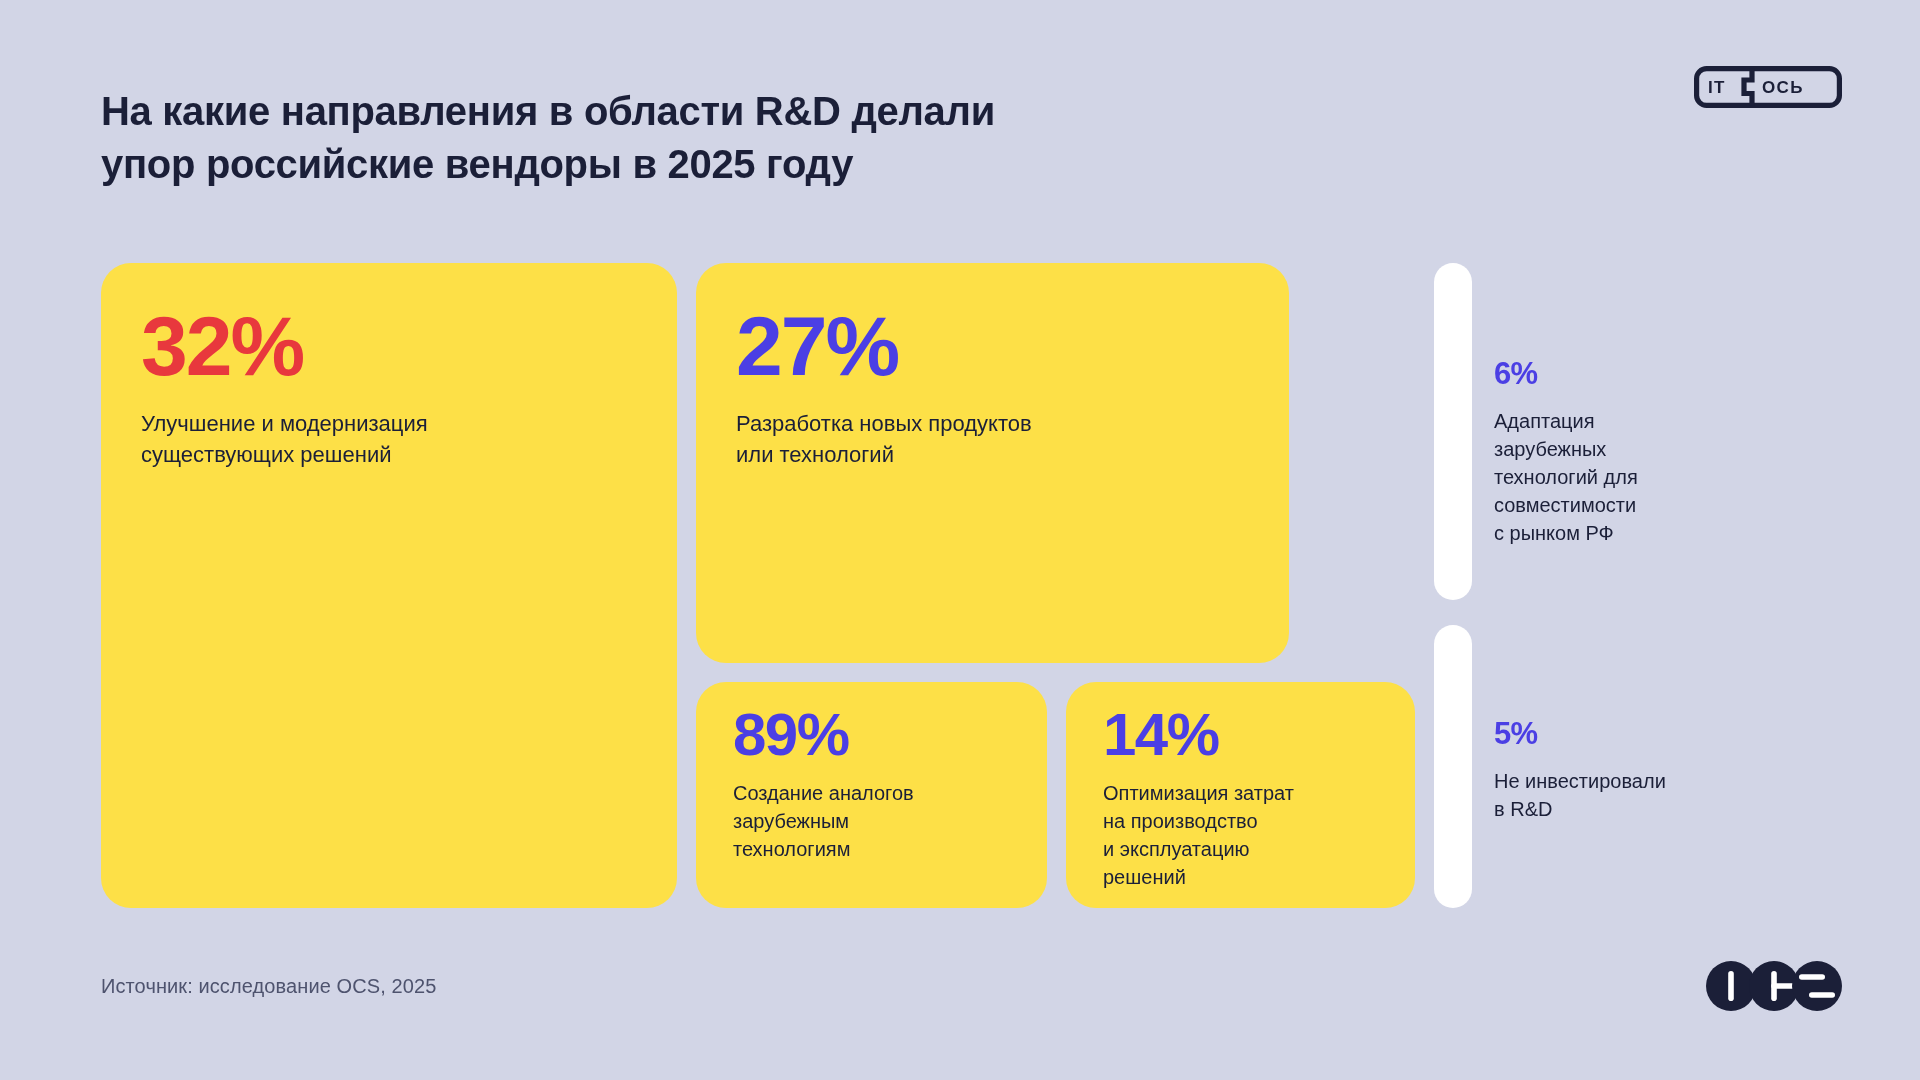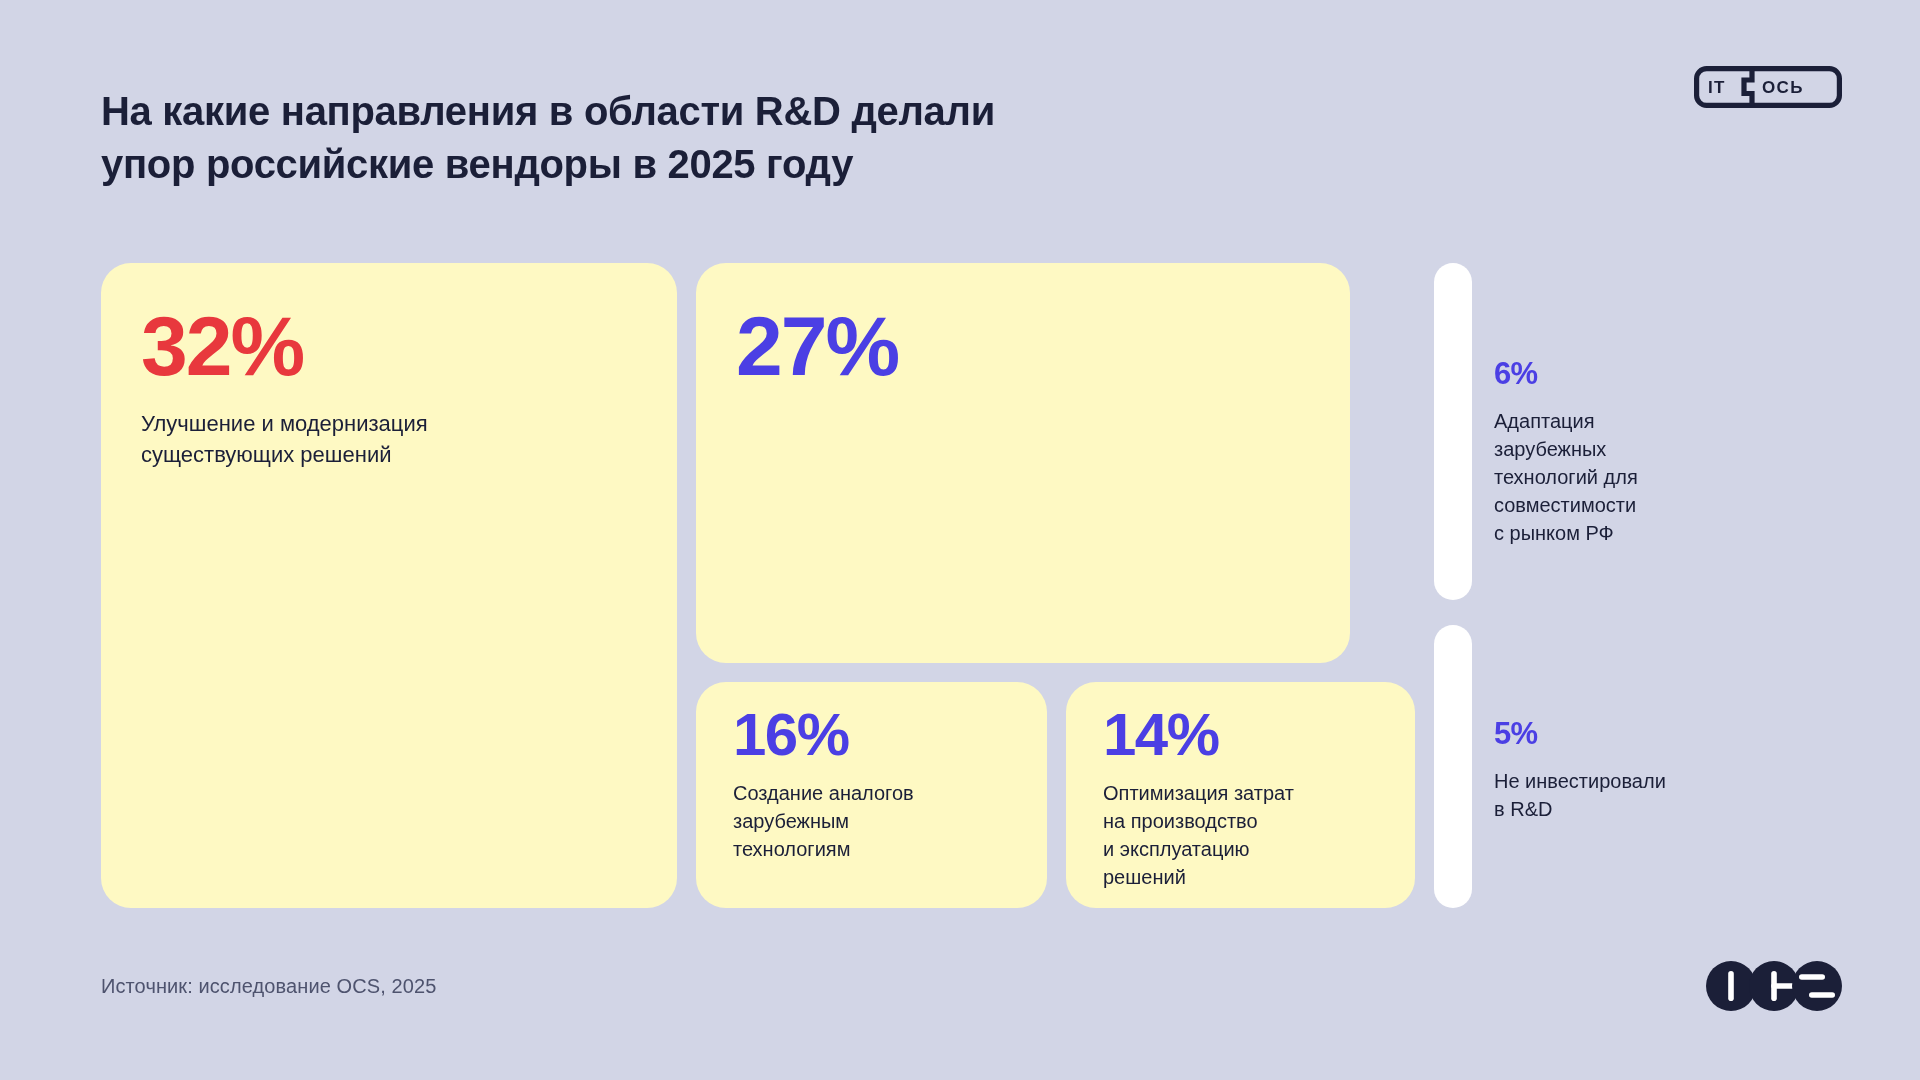--- a/index.html
+++ b/index.html
@@ -43,27 +43,27 @@
     left: 1694px;
     top: 66px;
     width: 148px;
     height: 28px;
   }
   .brand-logo svg { display: block; }
 
   
   .card {
     position: absolute;
-    background: #fef9c3;
+    background: #fde047;
     border-radius: 30px;
     box-sizing: border-box;
   }
 
   .card-main-1 { left: 101px;  top: 263px; width: 576px;  height: 645px; }
-  .card-main-2 { left: 696px;  top: 263px; width: 654px;  height: 400px; text-decoration: underline; }
+  .card-main-2 { left: 696px;  top: 263px; width: 593px;  height: 400px; text-decoration: underline; }
   .card-main-3 { left: 696px;  top: 682px; width: 351px;  height: 226px; }
   .card-main-4 { left: 1066px; top: 682px; width: 349px;  height: 226px; }
 
   .card-sliver { position: absolute; background:#ffffff; border-radius: 22px; }
   .card-sliver-1 { left: 1434px; top: 263px; width: 38px; height: 337px; }
   .card-sliver-2 { left: 1434px; top: 625px; width: 38px; height: 283px; }
 
   .card-inner {
     position: absolute;
     left: 40px;
@@ -163,26 +163,28 @@
     <div class="card-inner">
       <span class="pct pct-red">32%</span>
       <p class="caption">Улучшение и модернизация
 существующих решений</p>
     </div>
   </div>
 
   <div class="card card-main-2">
     <div class="card-inner">
       <span class="pct">27%</span>
+      <p class="caption">Разработка новых продуктов
+или технологий</p>
     </div>
   </div>
 
   <div class="card card-main-3">
     <div class="card-inner">
-      <span class="pct pct-sm">16%</span>
+      <span class="pct pct-sm">89%</span>
       <p class="caption caption-sm">Создание аналогов
 зарубежным
 технологиям</p>
     </div>
   </div>
 
   <div class="card card-main-4">
     <div class="card-inner">
       <span class="pct pct-sm">14%</span>
       <p class="caption caption-sm">Оптимизация затрат

